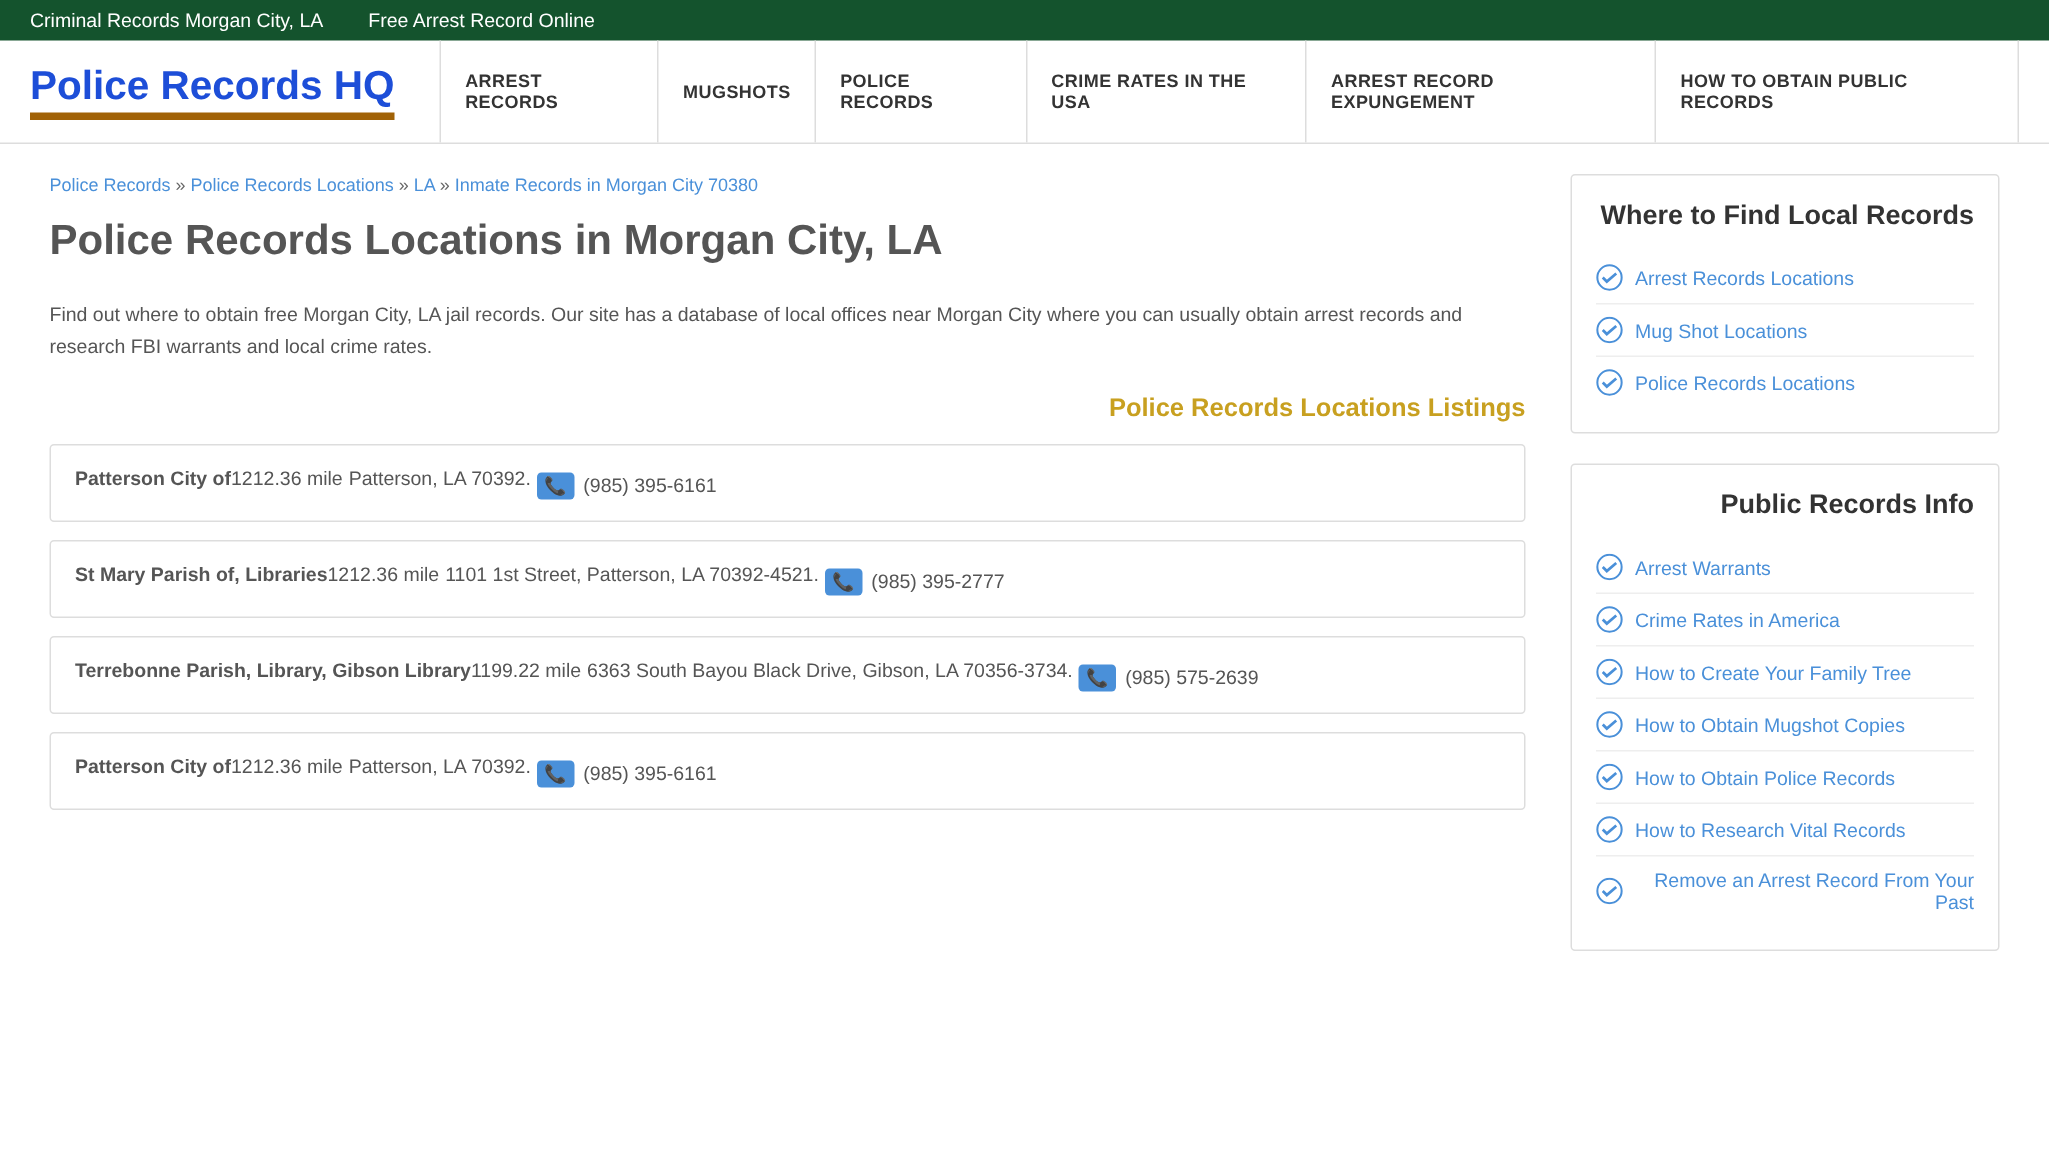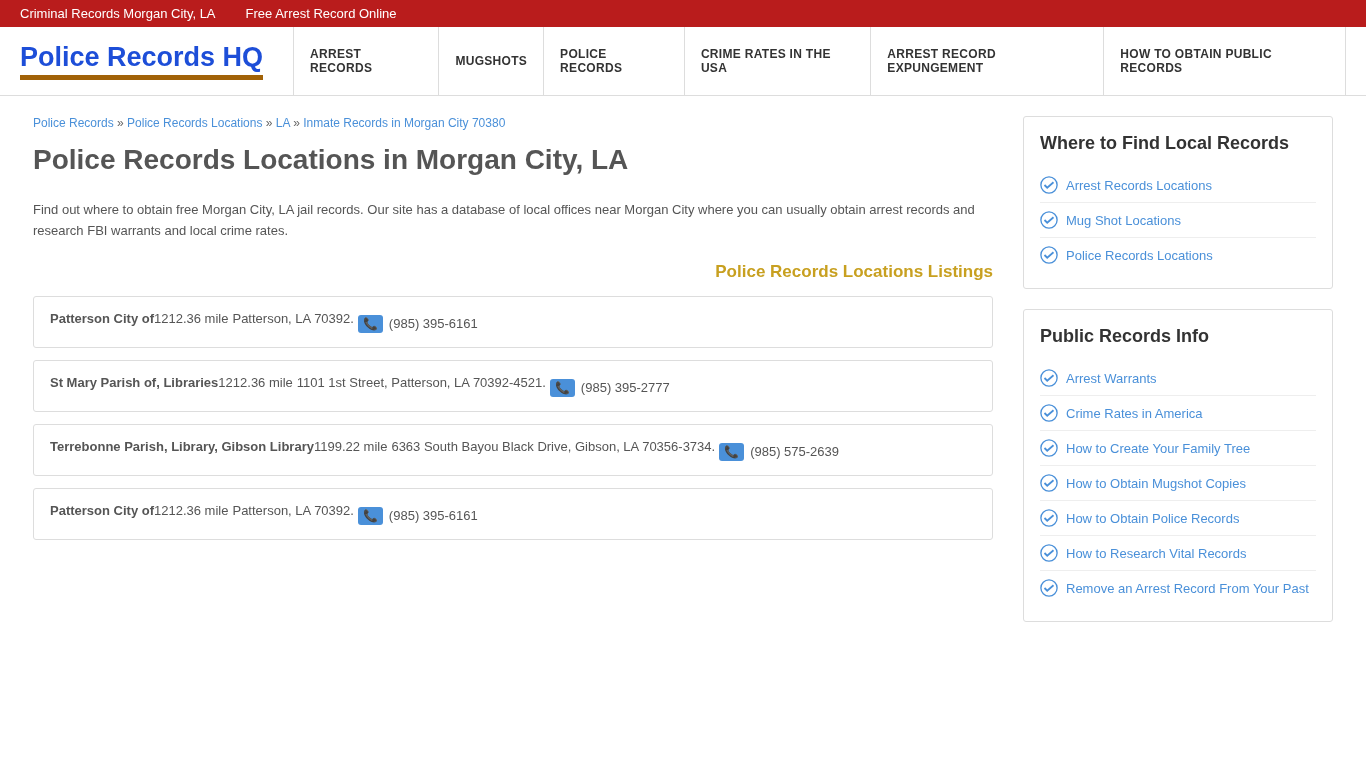--- a/index.html
+++ b/index.html
@@ -1,20 +1,20 @@
 <!DOCTYPE html>
 <html><head>
   <meta charset="utf-8">
   <style>
     * { box-sizing: border-box; margin: 0; padding: 0; }
     body { font-family: Arial, sans-serif; font-size: 14px; color: #333; background: #fff; }
 
     
     .top-bar {
-      background: #b91c1c;
+      background: #14532d;
       padding: 6px 20px;
       display: flex;
       gap: 30px;
     }
     .top-bar a {
       color: #fff;
       text-decoration: none;
       font-size: 13px;
     }
 
@@ -151,22 +151,23 @@
     .phone-icon {
       background: #4a90d9;
       color: white;
       border-radius: 3px;
       padding: 2px 5px;
       font-size: 12px;
     }
 
     
     .sidebar {
-      width: 310px;
+      width: 286px;
       flex-shrink: 0;
+      text-align: right;
     }
 
     .sidebar-box {
       border: 1px solid #ddd;
       border-radius: 3px;
       padding: 16px;
       margin-bottom: 20px;
     }
 
     .sidebar-box-title {

